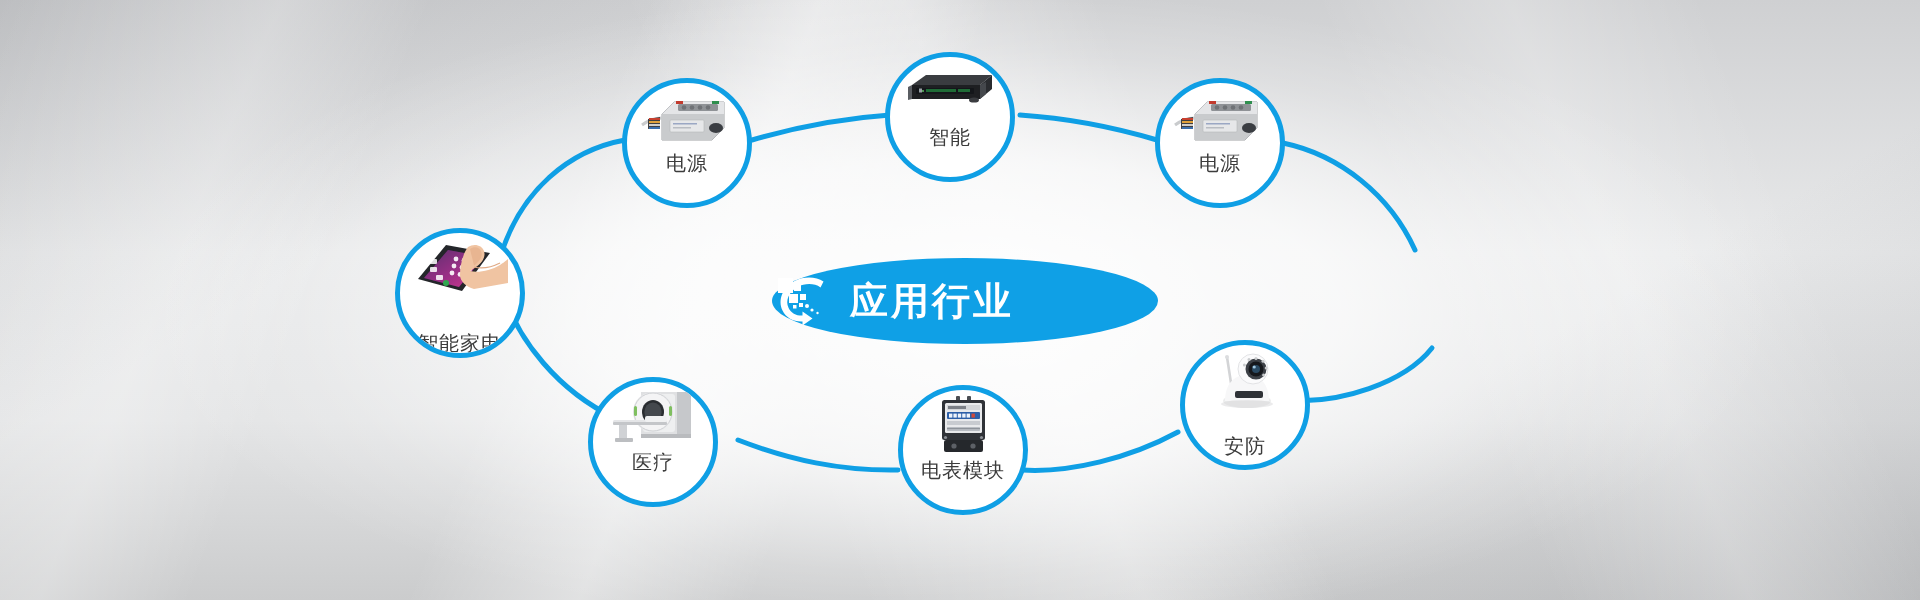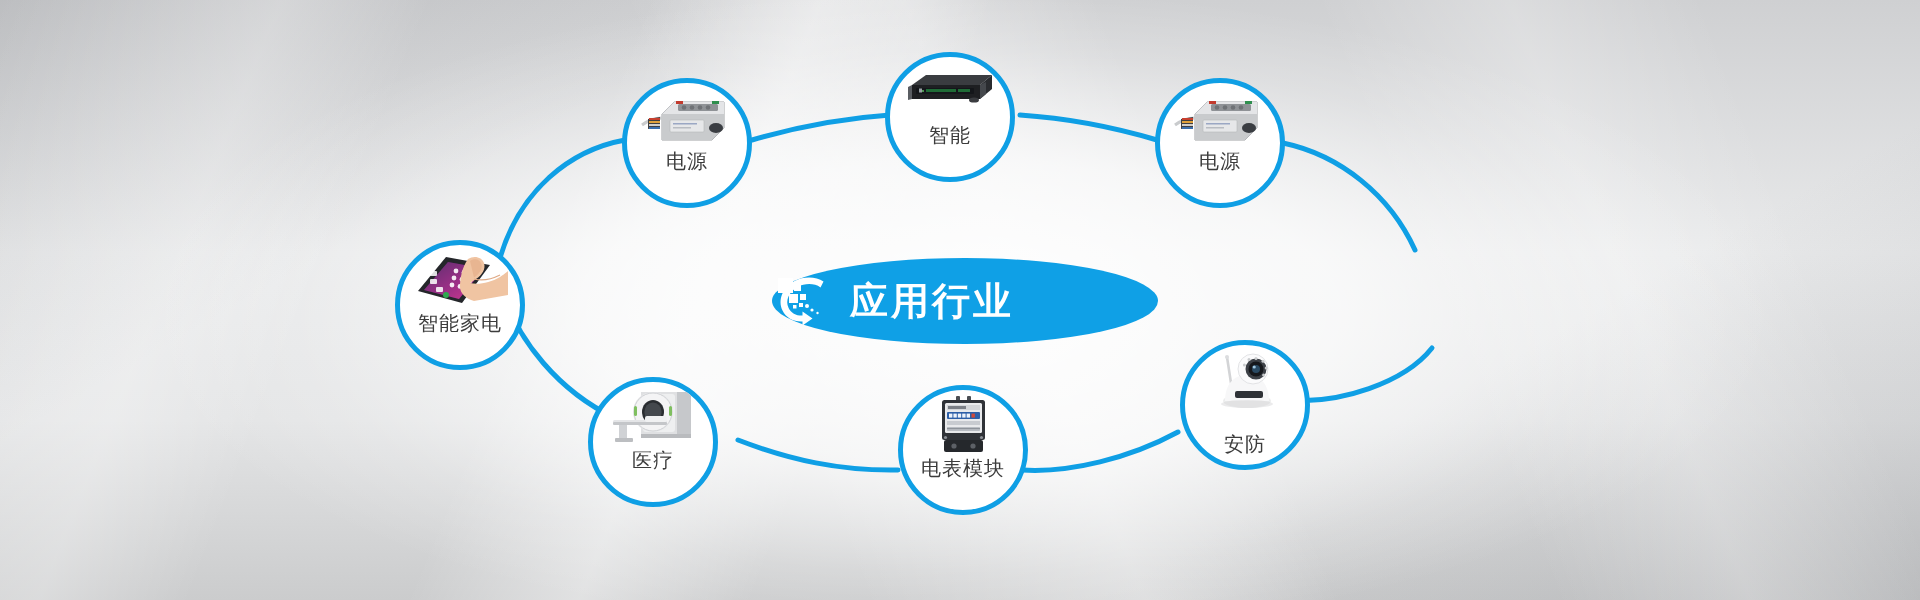--- a/index.html
+++ b/index.html
@@ -51,21 +51,21 @@
     display: flex;
     align-items: center;
     justify-content: center;
   }
   .node .label {
     font-size: 20px;
     color: #3c3c3c;
     letter-spacing: 1px;
     line-height: 1;
     white-space: nowrap;
-    font-family: Liberation Mono, monospace;
+    font-family: Liberation Serif, serif;
   }
 
   
   .badge {
     position: absolute;
     left: 772px;
     top: 258px;
     width: 386px;
     height: 86px;
     border-radius: 50%;
@@ -267,21 +267,21 @@
           <rect x="40" y="28" width="22" height="6" rx="2" fill="#f0f1f2"></rect>
           <rect x="14" y="37" width="8" height="14" fill="#d0d2d5"></rect>
           <rect x="10" y="50" width="18" height="4" rx="1" fill="#bcbec1"></rect>
           <rect x="36" y="46" width="50" height="4" fill="#b9bbbe"></rect>
         </g>
       </svg>
     </div>
     <span class="label">医疗</span>
   </div>
 
-  <div class="node" style="left:395px; top:240px; width:130px; height:130px;">
+  <div class="node" style="left:395px; top:228px; width:130px; height:130px;justify-content:space-between;">
     <div class="thumb">
       <svg class="art" width="96" height="62" viewBox="0 0 96 62">
         <g>
           <path d="M6 42 L34 8 L78 16 L50 54 Z" fill="#24262a"></path>
           <path d="M12 41 L36 13 L72 19.6 L47 50 Z" fill="#3c1f4e"></path>
           <path d="M12 41 L36 13 L72 19.6 L47 50 Z" fill="url(#tabg)"></path>
           <defs>
             <linearGradient id="tabg" x1="0" y1="0" x2="1" y2="1">
               <stop offset="0%" stop-color="#5a2f6e"></stop>
               <stop offset="55%" stop-color="#9b2f86"></stop>

